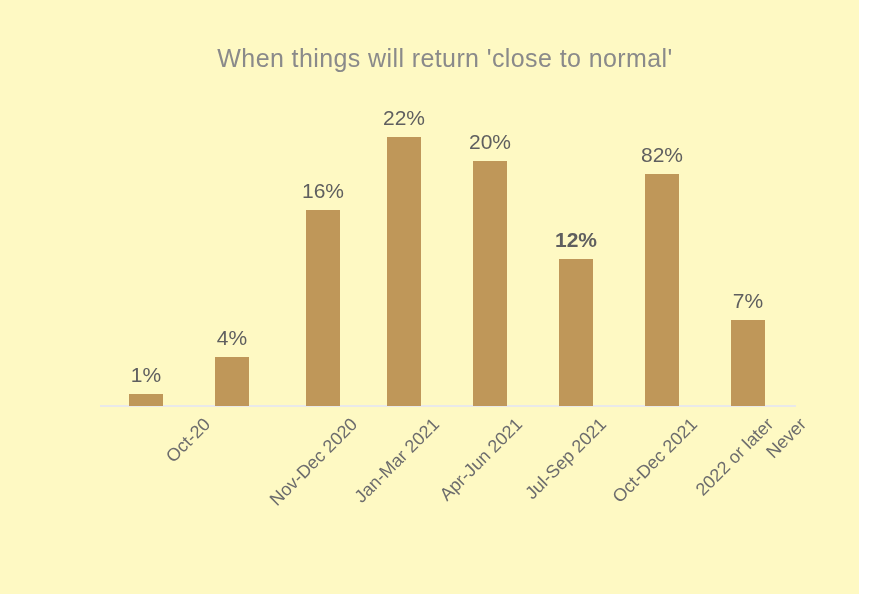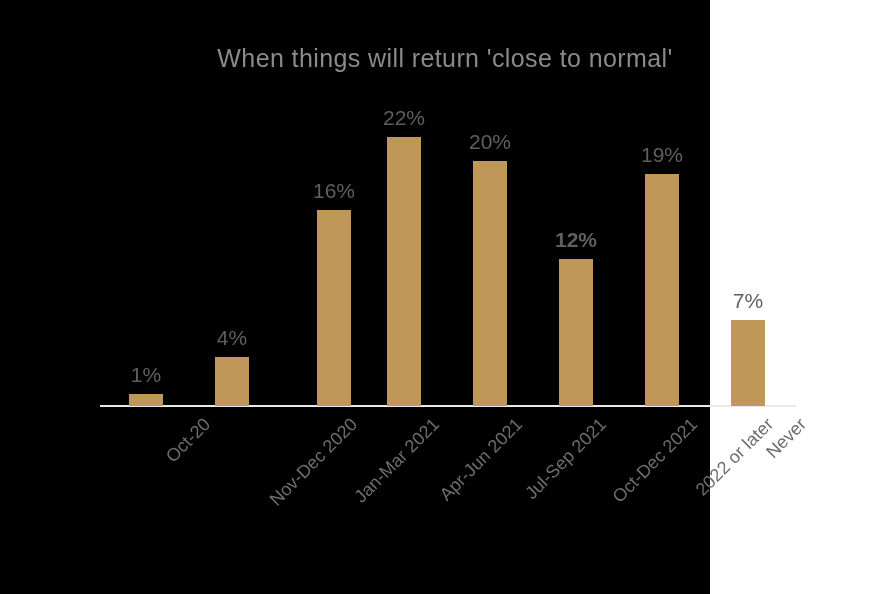--- a/index.html
+++ b/index.html
@@ -8,23 +8,23 @@
   }
   body {
     width: 890px;
     height: 594px;
     background: #ffffff;
     font-family: "Liberation Sans", sans-serif;
     overflow: hidden;
   }
   #chart-root {
     position: relative;
-    width: 710px;
+    width: 859px;
     height: 594px;
-    background: #000000;
+    background: #fef9c3;
   }
   #chart-title {
     position: absolute;
     top: 44px;
     left: 0;
     width: 890px;
     text-align: center;
     font-size: 25px;
     font-weight: 300;
     letter-spacing: 0.4px;
@@ -93,38 +93,38 @@
     <div id="axis-line" style="background: rgb(233, 233, 233);"></div>
 
     <div class="bar-group" style="left:129px;">
       <span class="bar-value" style="color: rgb(95, 95, 95);">1%</span>
       <div class="bar-rect" style="height: 12.2273px; background: rgb(191, 151, 89);"></div>
     </div>
     <div class="bar-group" style="left:215px;">
       <span class="bar-value" style="color: rgb(95, 95, 95);">4%</span>
       <div class="bar-rect" style="height: 48.9091px; background: rgb(191, 151, 89);"></div>
     </div>
-    <div class="bar-group" style="left:317px;text-align:right;">
+    <div class="bar-group" style="left:306px;text-align:right;">
       <span class="bar-value" style="color: rgb(95, 95, 95);">16%</span>
       <div class="bar-rect" style="height: 195.636px; background: rgb(191, 151, 89);"></div>
     </div>
     <div class="bar-group" style="left:387px;">
       <span class="bar-value" style="color: rgb(95, 95, 95); margin-top: 18px;">22%</span>
       <div class="bar-rect" style="height: 269px; background: rgb(191, 151, 89);"></div>
     </div>
     <div class="bar-group" style="left:473px;">
       <span class="bar-value" style="color: rgb(95, 95, 95);">20%</span>
       <div class="bar-rect" style="height: 244.545px; background: rgb(191, 151, 89);"></div>
     </div>
     <div class="bar-group" style="left:559px;">
       <span class="bar-value" style="color: rgb(95, 95, 95); font-weight: bold;">12%</span>
       <div class="bar-rect" style="height: 146.727px; background: rgb(191, 151, 89);"></div>
     </div>
     <div class="bar-group" style="left:645px;">
-      <span class="bar-value" style="color: rgb(95, 95, 95);">19%</span>
+      <span class="bar-value" style="color: rgb(95, 95, 95);">82%</span>
       <div class="bar-rect" style="height: 232.318px; background: rgb(191, 151, 89);"></div>
     </div>
     <div class="bar-group" style="left:731px;">
       <span class="bar-value" style="color: rgb(95, 95, 95);">7%</span>
       <div class="bar-rect" style="height: 85.5909px; background: rgb(191, 151, 89);"></div>
     </div>
 
     <div class="cat-label" style="left:146px;">
       <span class="cat-label-inner">Oct-20</span>
     </div>

